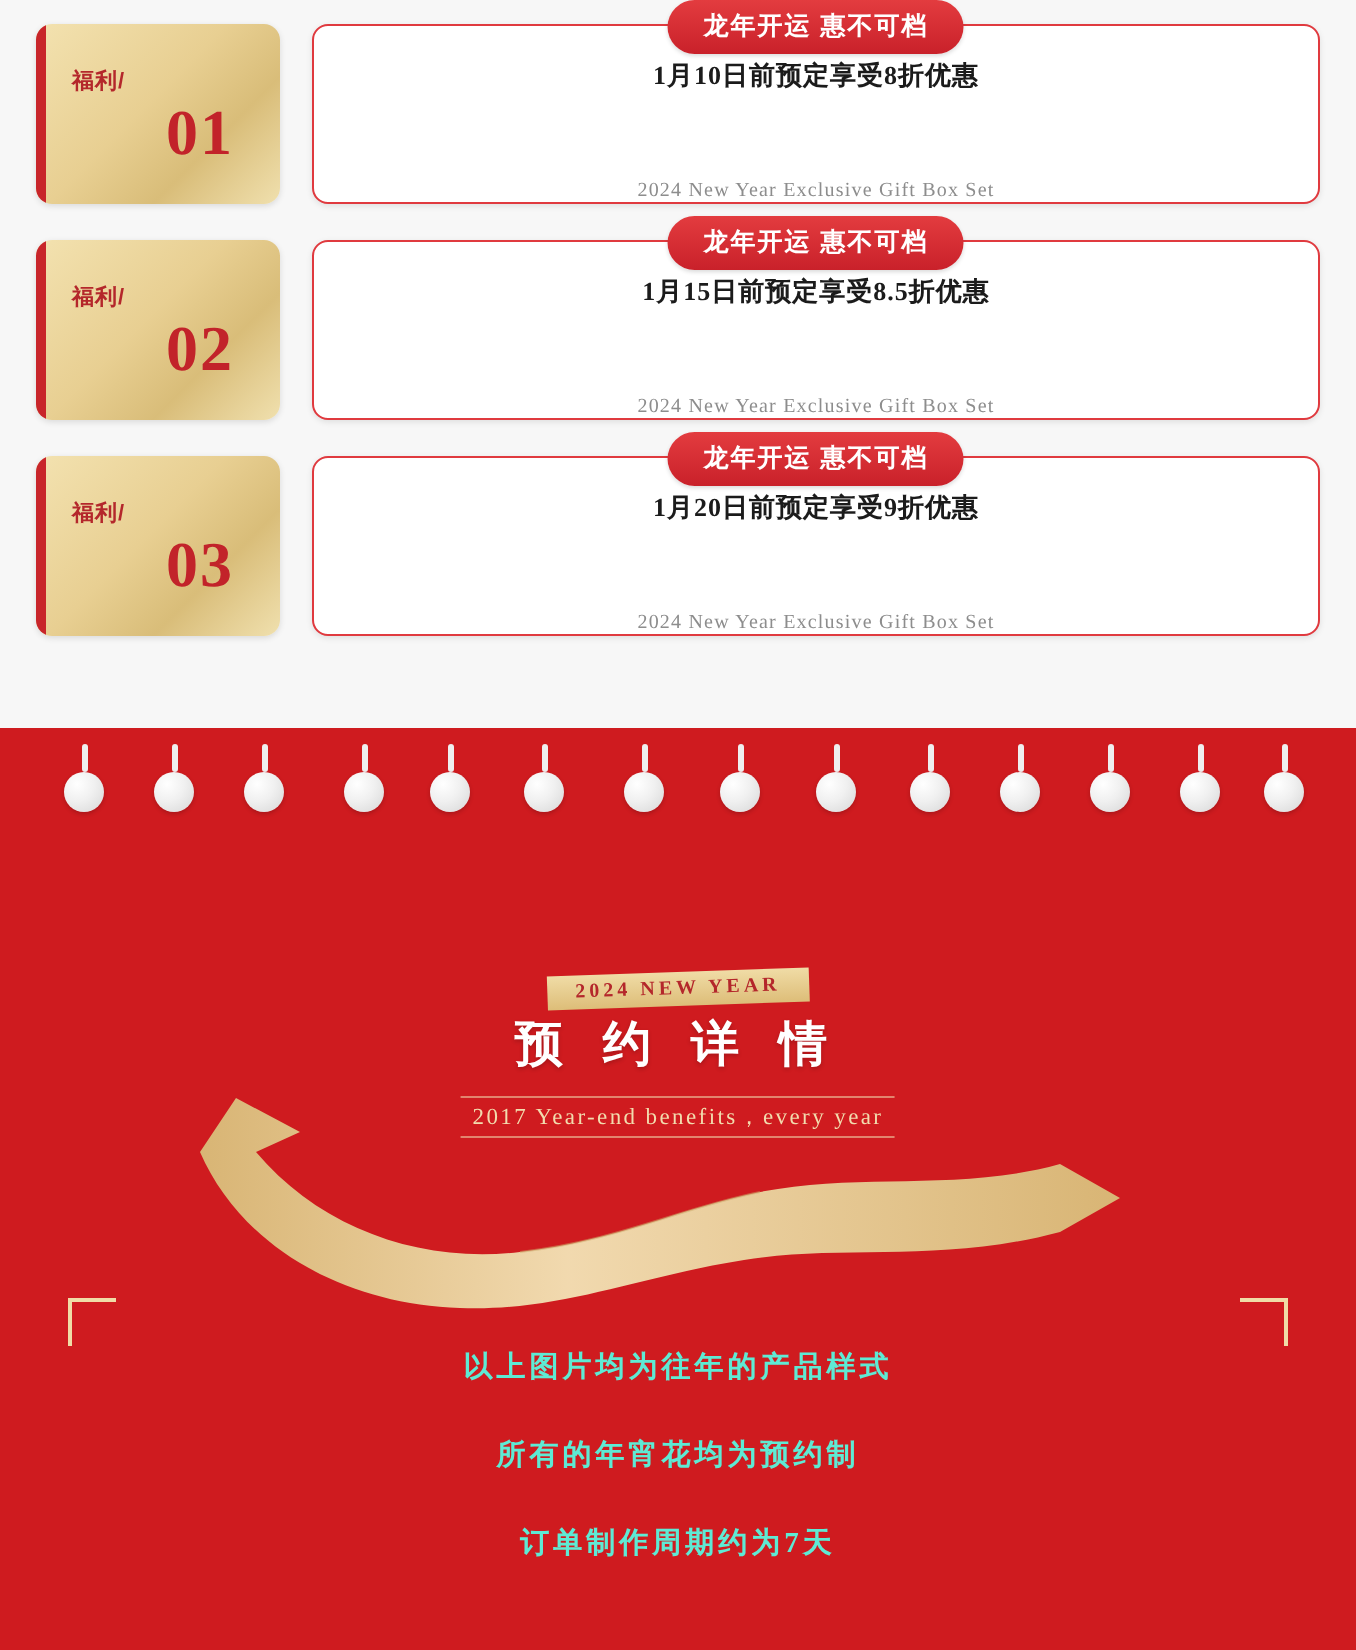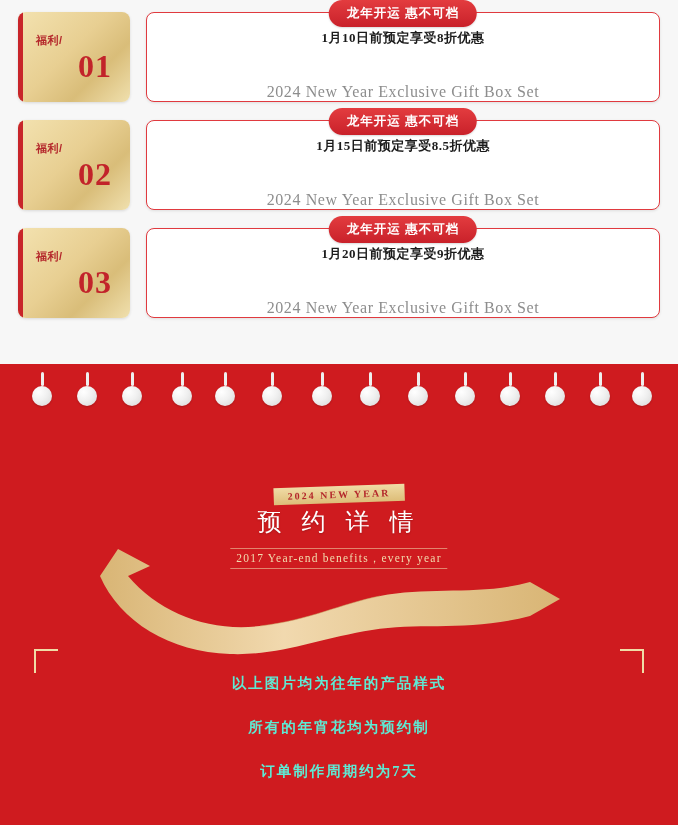--- a/index.html
+++ b/index.html
@@ -22,21 +22,21 @@
     padding: 12px 18px 0 18px;
   }
   .benefit-row {
     display: flex;
     align-items: stretch;
     margin-bottom: 18px;
     height: 90px;
   }
   .badge {
     position: relative;
-    width: 112px;
+    width: 122px;
     border-radius: 8px;
     background: linear-gradient(135deg, #f3e2b0 0%, #e8cf92 45%, #d9bd79 70%, #f0e0ae 100%);
     box-shadow: 0 1px 3px rgba(0,0,0,0.12);
     display: flex;
     flex-direction: column;
     align-items: center;
     justify-content: center;
     overflow: hidden;
   }
   .badge::before {
@@ -99,21 +99,21 @@
     margin-top: 12px;
     font-family: "Liberation Serif", serif;
     font-size: 13px;
     font-weight: bold;
     color: #1b1b1b;
     letter-spacing: 0.5px;
   }
   .card-sub {
     margin-top: 16px;
     font-family: "Liberation Serif", serif;
-    font-size: 16px;
+    font-size: 10px;
     color: #8d8d8d;
     letter-spacing: 0.6px;
   }
 
   
   .red-panel {
     position: absolute;
     left: 0; right: 0;
     top: 364px;
     height: 461px;
@@ -162,21 +162,21 @@
     padding: 3px 14px;
   }
   .main-title {
     position: absolute;
     left: 50%;
     top: 42px;
     transform: translateX(-50%);
     color: #ffffff;
     font-family: "Liberation Serif", serif;
     font-size: 24px;
-    font-weight: normal;
+    font-weight: bold;
     letter-spacing: 7px;
     text-shadow: 0 1px 2px rgba(0,0,0,0.2);
     white-space: nowrap;
   }
   .sub-title {
     position: absolute;
     left: 50%;
     top: 84px;
     transform: translateX(-50%);
     color: #f2dcae;

